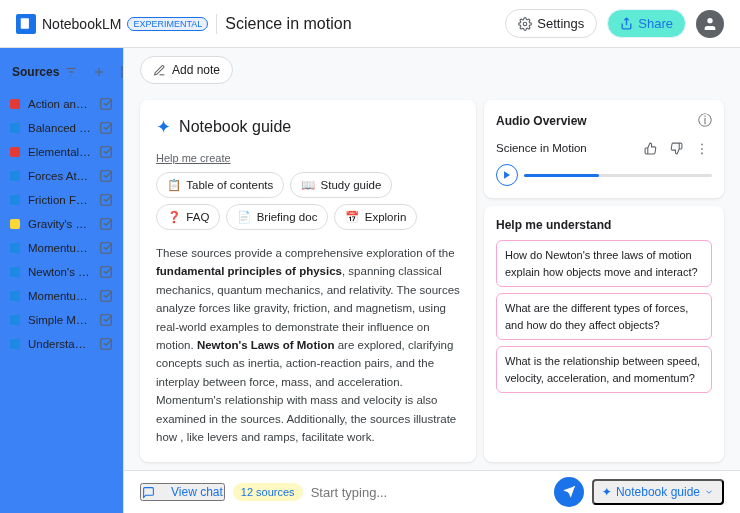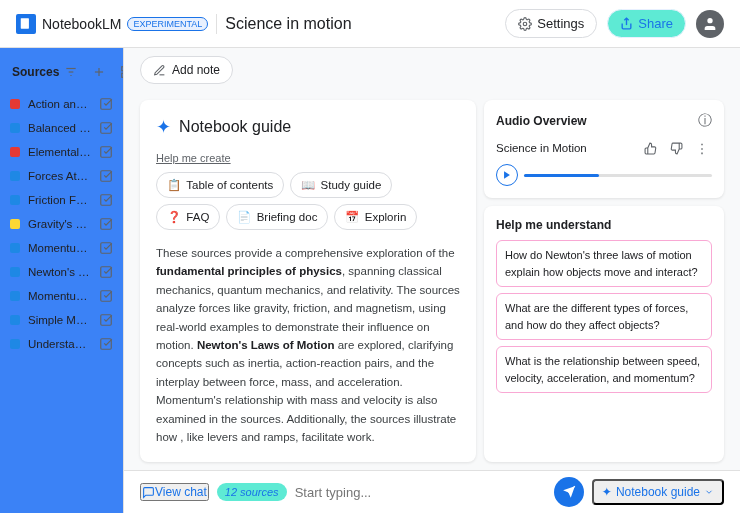--- a/index.html
+++ b/index.html
@@ -82,22 +82,22 @@
     .progress-fill { width: 40%; height: 100%; background: #1a73e8; border-radius: 2px; }
     .time-label { font-size: 10px; color: #5f6368; }
 
     
     .help-understand-card { background: #fff; border-radius: 8px; padding: 12px; box-shadow: 0 1px 3px rgba(0,0,0,0.1); flex: 1; overflow-y: auto; }
     .help-understand-title { font-size: 12px; font-weight: 600; margin-bottom: 8px; color: #202124; }
     .question-item { padding: 6px 8px; border: 1px solid #f9a8d4; border-radius: 6px; margin-bottom: 6px; cursor: pointer; font-size: 11px; color: #202124; line-height: 1.5; }
 
     
     .bottom-bar { display: flex; align-items: center; padding: 6px 16px; background: #fff; border-top: 1px solid #e0e0e0; gap: 8px; }
-    .view-chat-btn { font-size: 12px; color: #1a73e8; cursor: pointer; display: flex; align-items: center; gap: 0; white-space: nowrap; }
-    .sources-badge { font-size: 11px; background: #5eead4; color: #1a73e8; padding: 3px 8px; border-radius: 12px; white-space: nowrap; cursor: pointer; font-style: italic; }
+    .view-chat-btn { font-size: 12px; color: #1a73e8; cursor: pointer; display: flex; align-items: center; gap: 16px; white-space: nowrap; }
+    .sources-badge { font-size: 11px; background: #fef9c3; color: #1a73e8; padding: 3px 8px; border-radius: 12px; white-space: nowrap; cursor: pointer; }
     .chat-input { flex: 1; border: none; outline: none; font-size: 13px; color: #0f172a; background: transparent; }
     .send-btn { width: 30px; height: 30px; border-radius: 50%; background: #1a73e8; display: flex; align-items: center; justify-content: center; cursor: pointer; }
     .notebook-guide-btn { display: flex; align-items: center; gap: 4px; font-size: 12px; color: #1a73e8; cursor: pointer; white-space: nowrap; padding: 4px 8px; border-radius: 4px; }
   </style>
 </head>
 <body>
 
 <div class="header">
   <div class="header-left">
     <div class="header-logo">

